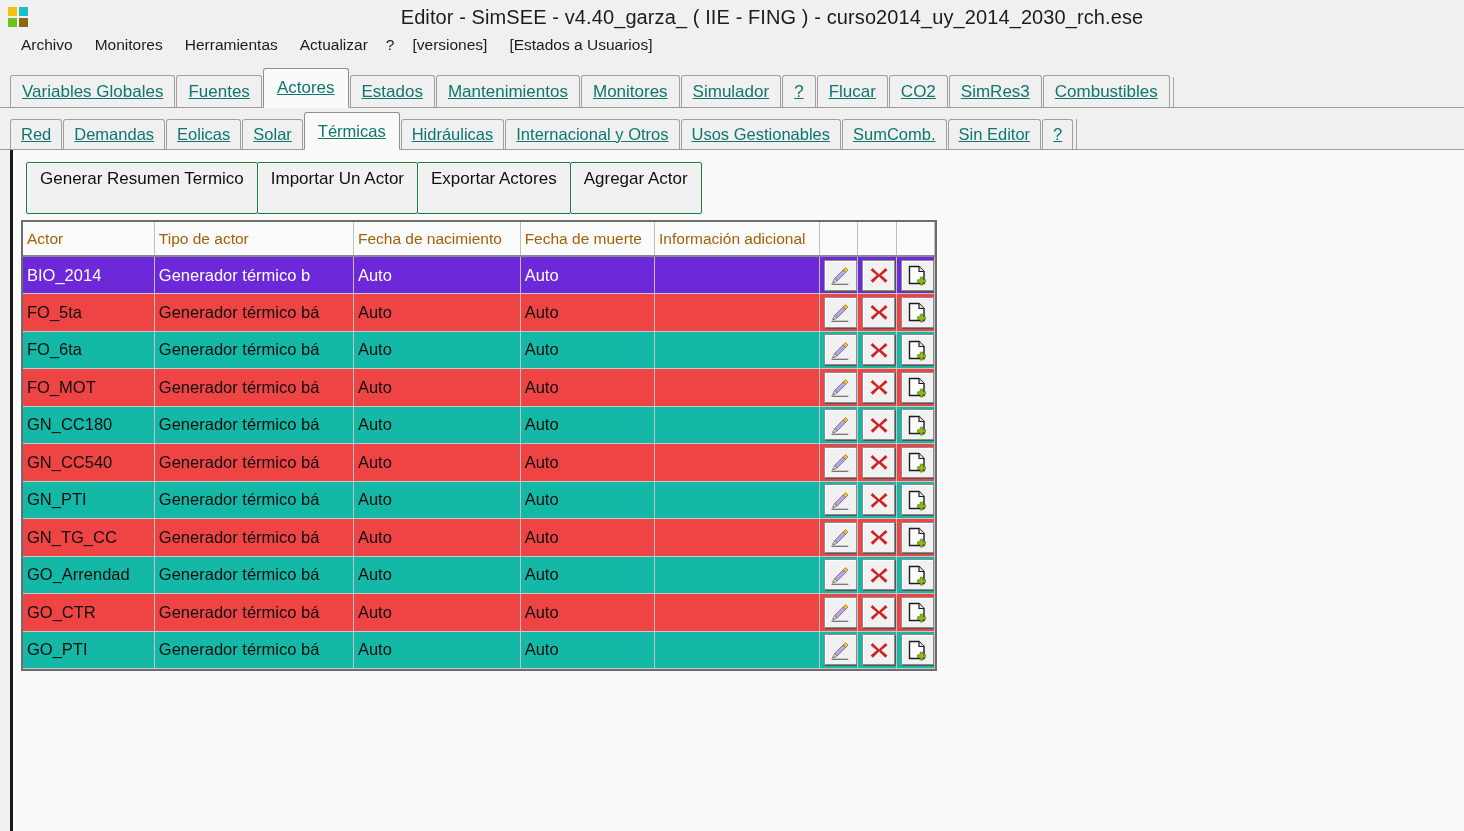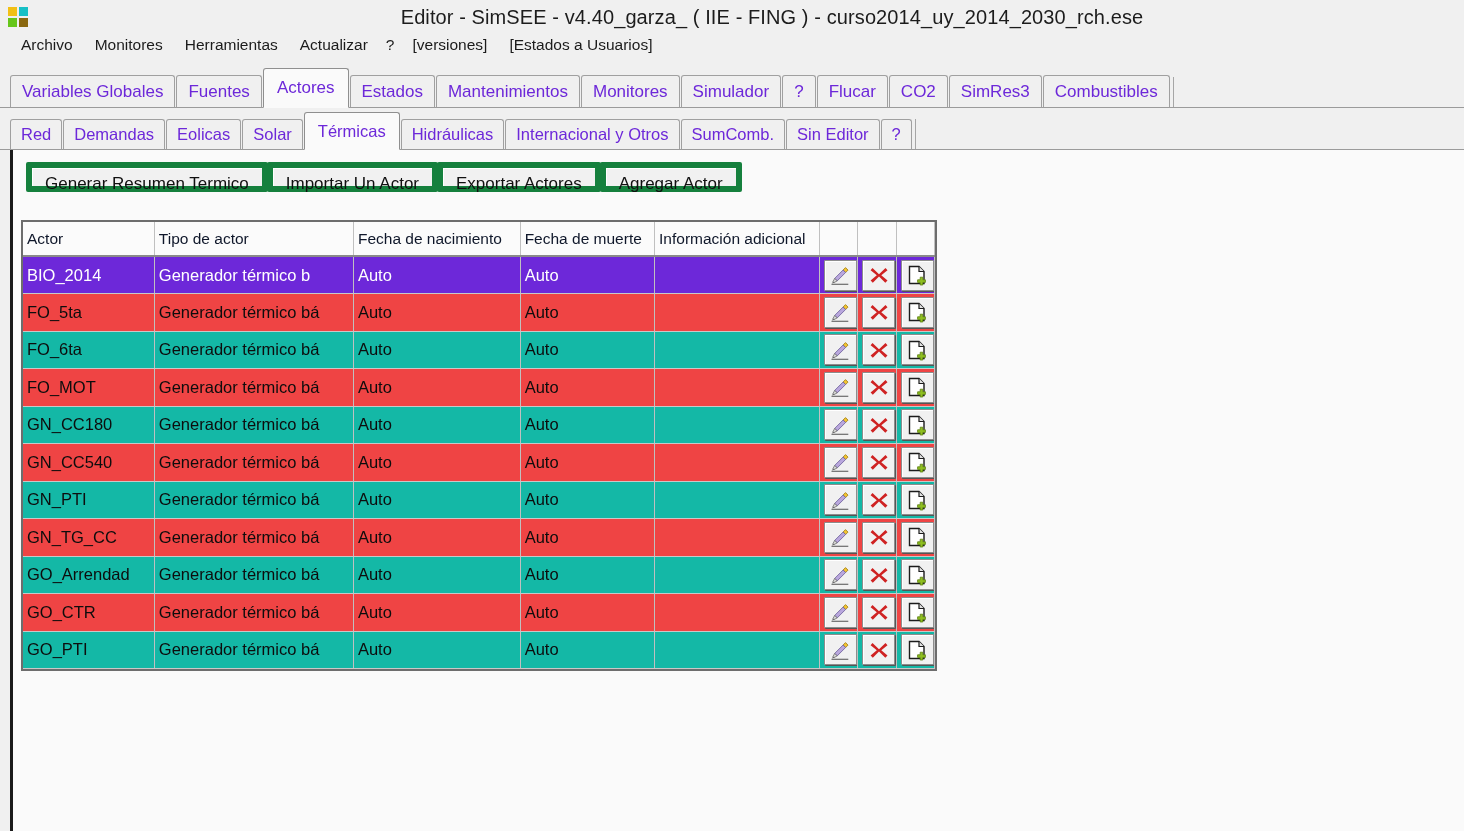--- a/index.html
+++ b/index.html
@@ -90,27 +90,28 @@
   .tab {
     position: relative;
     display: inline-flex;
     align-items: center;
     justify-content: center;
     background: #f0f0f0;
     border: 1px solid #a0a0a0;
     border-bottom: 1px solid #9b9b9b;
     border-radius: 3px 3px 0 0;
     font-size: 16.5px;
-    color: #6d28d9;
+    color: #0f766e;
     white-space: nowrap;
     height: 31px;
     padding: 0 10px;
     margin-right: 1px;
     cursor: default;
     z-index: 1;
+    text-decoration: underline;
   }
   .tabrow-1 .tab { height: 33px; font-size: 17px; padding: 0 11px; }
 
   .tab.active {
     background: #fafafa;
     border: 1px solid #8f8f8f;
     border-bottom-color: #fafafa;
     height: 38px;
     margin-bottom: 0;
     z-index: 3;
@@ -136,26 +137,26 @@
 
   
   .toolbar {
     position: absolute;
     left: 13px; top: 12px;
     display: flex;
     align-items: center;
   }
   .tb-btn {
     background: #f1f1f1;
-    border: 6px solid #15803d;
+    border: 1px solid #15803d;
     border-radius: 2px;
     font-size: 17px;
     color: #101010;
     padding: 5px 13px 7px 13px;
-    height: 30px;
+    height: 52px;
     line-height: 21px;
     white-space: nowrap;
     cursor: default;
     box-shadow: inset 1px 1px 0 #ffffff;
     margin-right: -1px;
   }
 
   
   .table-wrap {
     position: absolute;
@@ -178,21 +179,21 @@
     text-align: left;
     font-weight: normal;
     overflow: hidden;
     white-space: nowrap;
     vertical-align: middle;
   }
   table.grid th {
     background: #fbfbfb;
     height: 34px;
     border-bottom: 2px solid #8a8a8a;
-    color: #0f172a;
+    color: #a16207;
     font-size: 15.5px;
   }
   table.grid td { height: 37.5px; }
   tr.r-odd  td { background: #14b8a6; }
   tr.r-even td { background: #ef4444; }
   tr.selected td {
     background: #6d28d9;
     color: #ffffff;
   }
 
@@ -261,20 +262,21 @@
     </div>
 
   <div class="tabrow tabrow-2" id="tabs2">
       <div class="tab">Red</div>
       <div class="tab">Demandas</div>
       <div class="tab">Eolicas</div>
       <div class="tab">Solar</div>
       <div class="tab active">Térmicas</div>
       <div class="tab">Hidráulicas</div>
       <div class="tab">Internacional y Otros</div>
+      <div class="tab">Usos Gestionables</div>
       <div class="tab">SumComb.</div>
       <div class="tab">Sin Editor</div>
       <div class="tab">?</div>
       <div class="tab-end-divider"></div>
     </div>
 
   <div class="content">
 
     <div class="toolbar" id="toolbar">
         <div class="tb-btn">Generar Resumen Termico</div>

